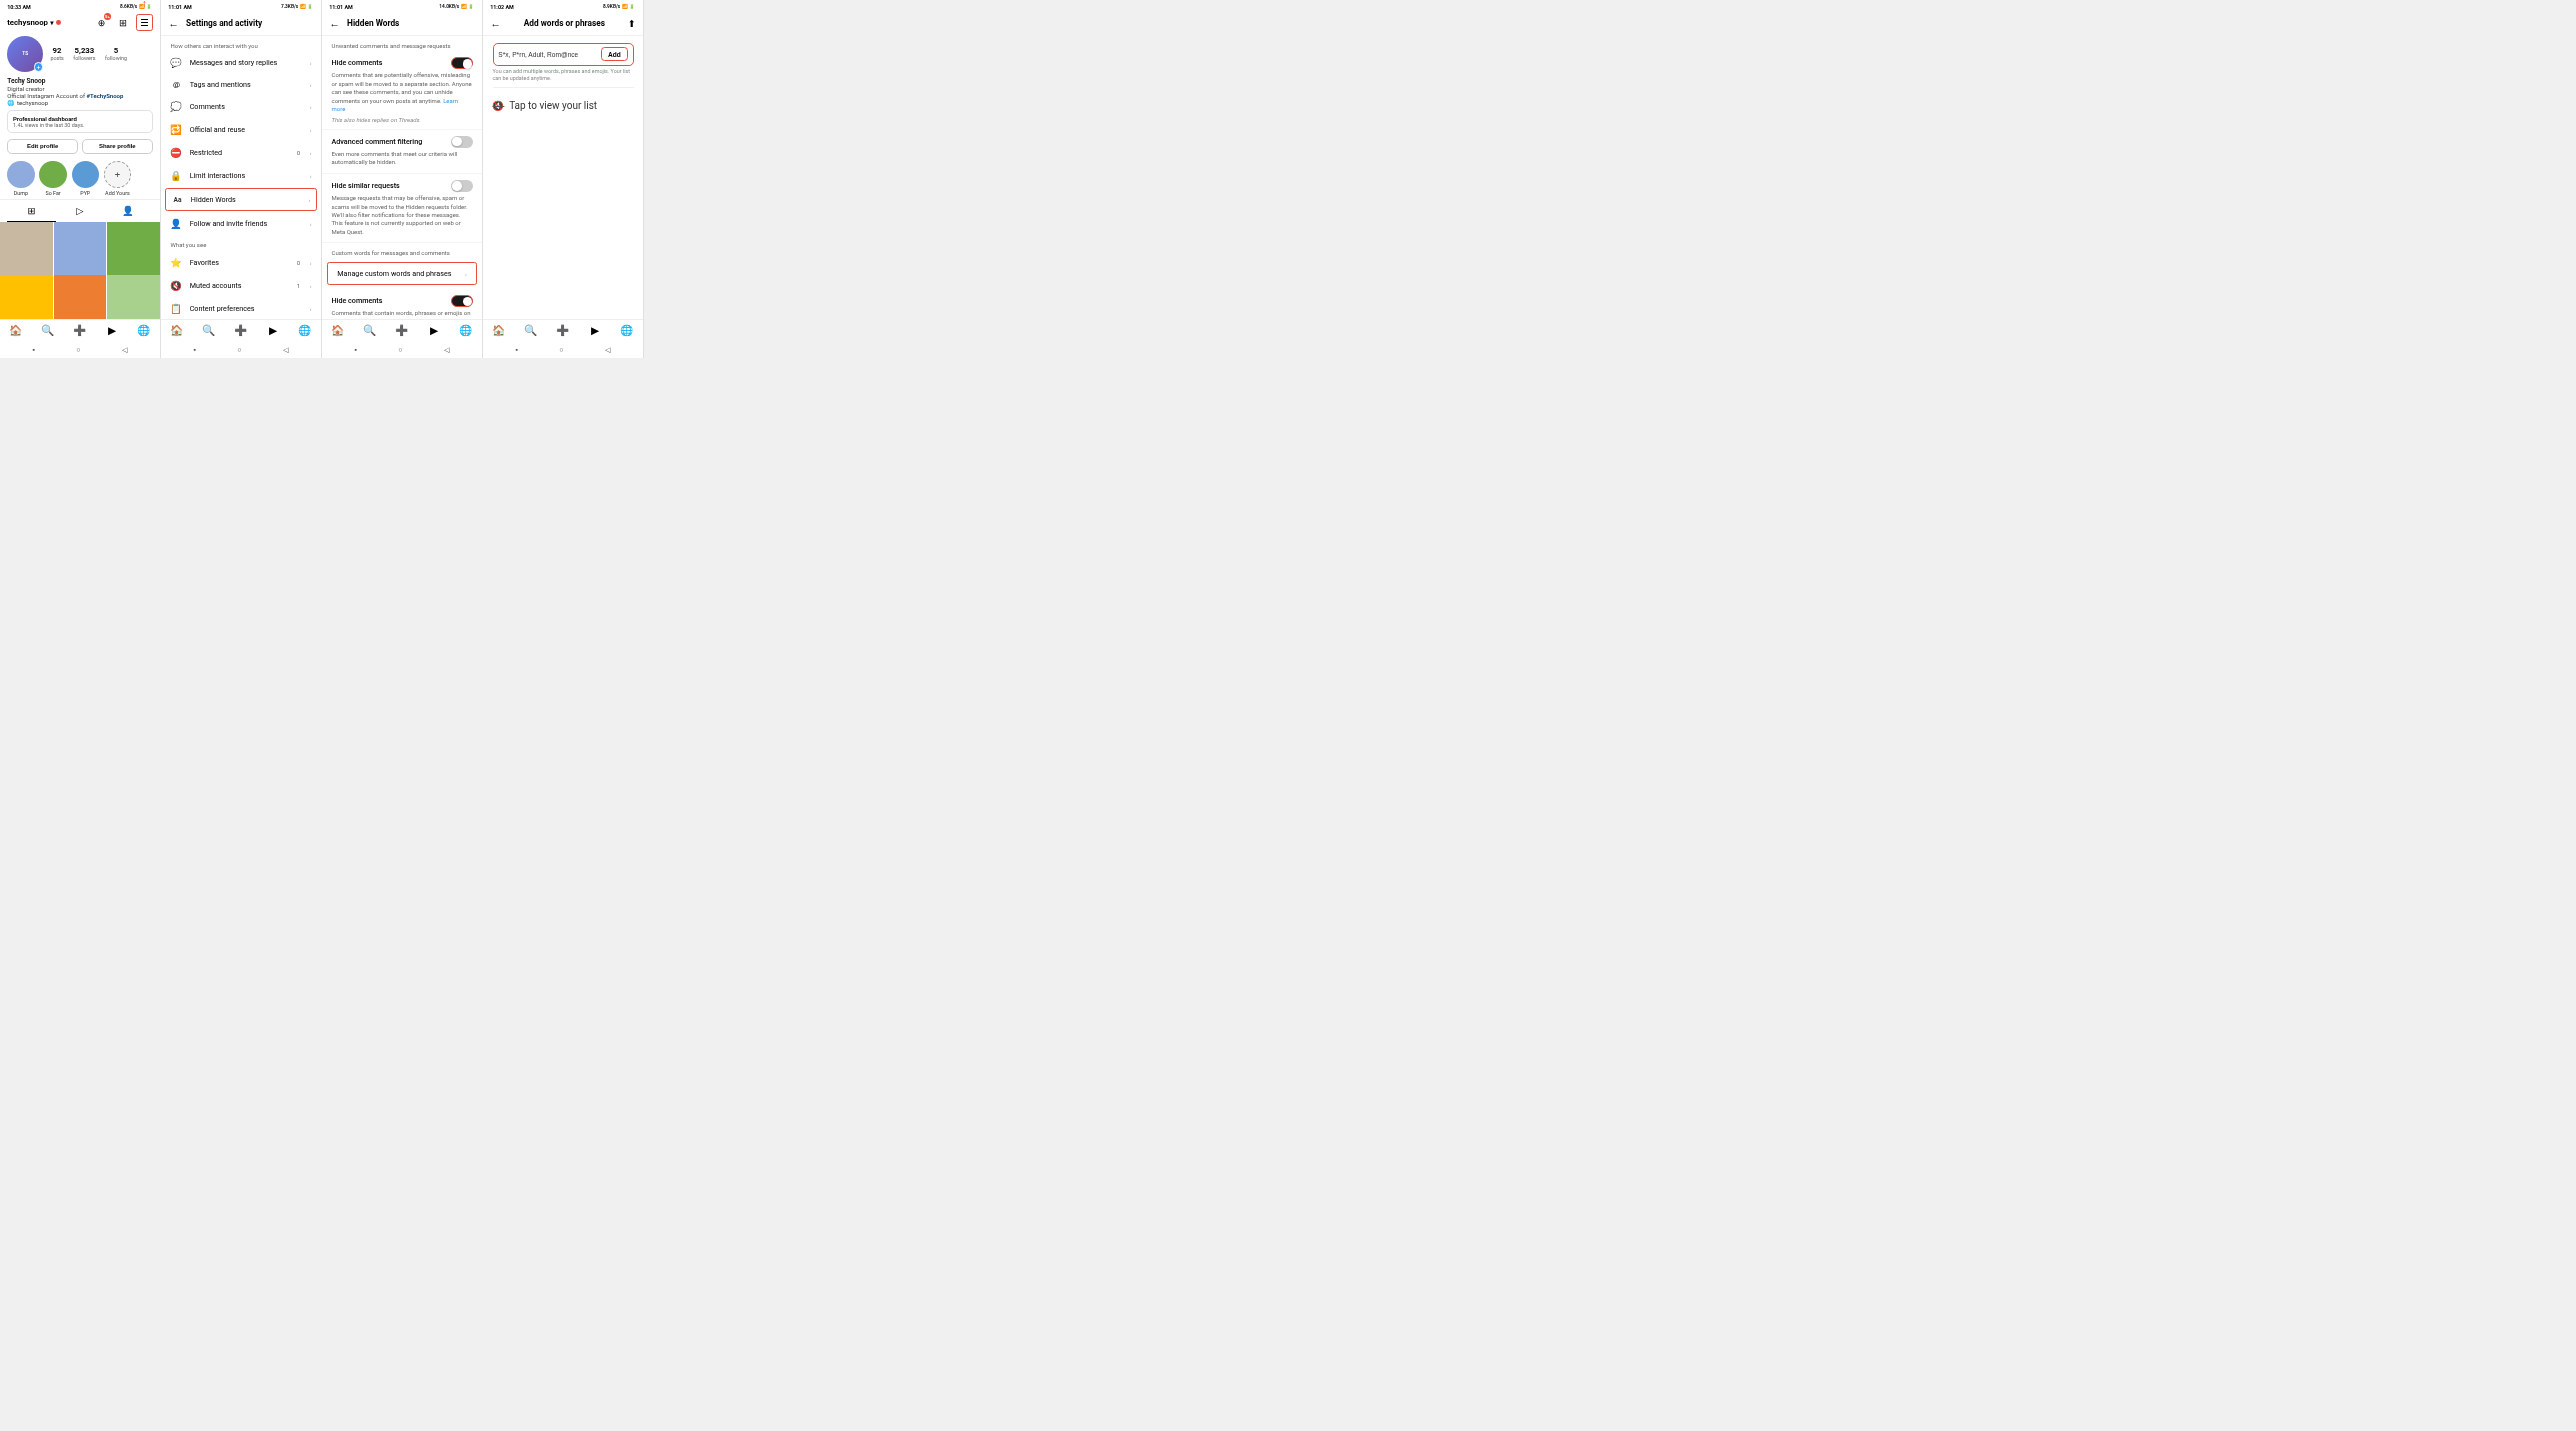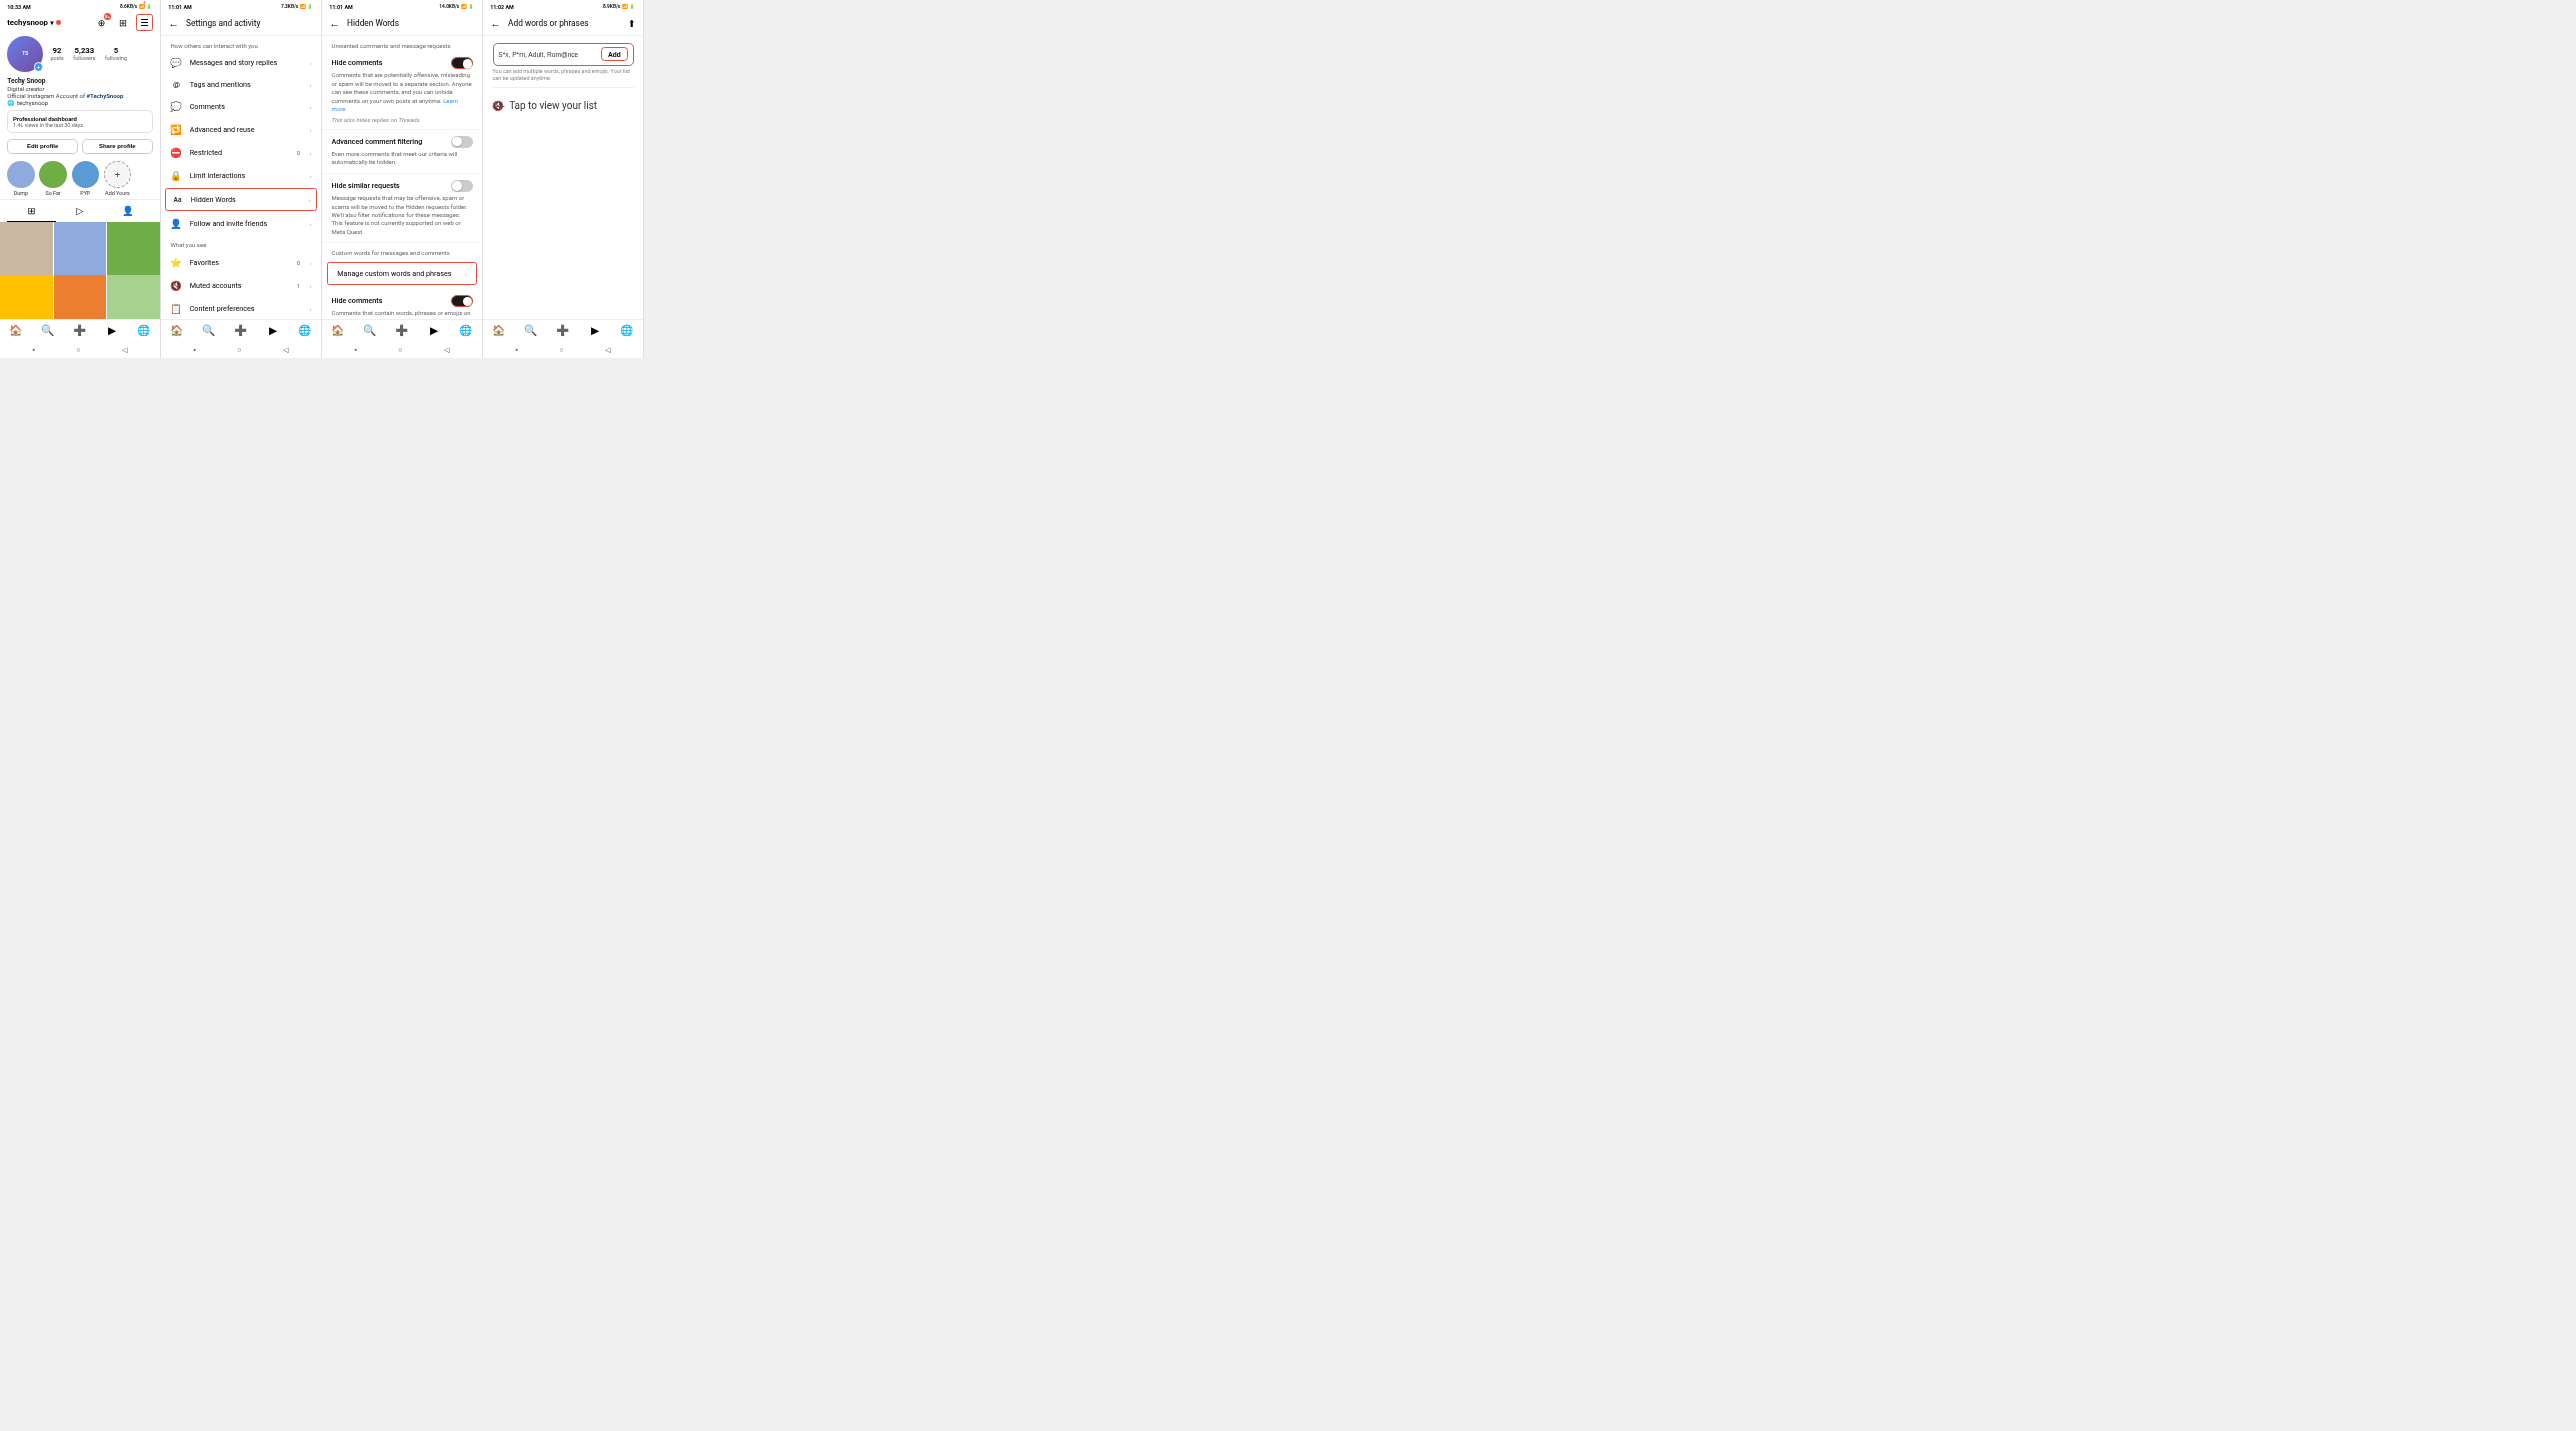--- a/index.html
+++ b/index.html
@@ -195,21 +195,21 @@
     .android-btn { font-size: 7.2px; color: #555; }
     
     .settings-header {
       display: flex;
       align-items: center;
       padding: 4.8px 7.2px;
       gap: 7.2px;
       border-bottom: 0.6px solid #f0f0f0;
     }
     .back-arrow { font-size: 10.7px; cursor: pointer; }
-    .settings-title { font-size: 8.3px; font-weight: 400; }
+    .settings-title { font-size: 8.3px; font-weight: 700; text-align: center; }
     .section-label {
       padding: 6px 9.5px 2.4px;
       font-size: 6px;
       color: #666;
     }
     .settings-item {
       display: flex;
       align-items: center;
       padding: 6px 9.5px;
       cursor: pointer;
@@ -512,21 +512,21 @@
     </div>
 
     <div class="settings-item">
       <span class="item-icon">💭</span>
       <span class="item-label">Comments</span>
       <span class="item-chevron">›</span>
     </div>
 
     <div class="settings-item">
       <span class="item-icon">🔁</span>
-      <span class="item-label">Advanced and reuse</span>
+      <span class="item-label">Official and reuse</span>
       <span class="item-chevron">›</span>
     </div>
 
     <div class="settings-item">
       <span class="item-icon">⛔</span>
       <span class="item-label">Restricted</span>
       <span class="item-badge">0</span>
       <span class="item-chevron">›</span>
     </div>
 

